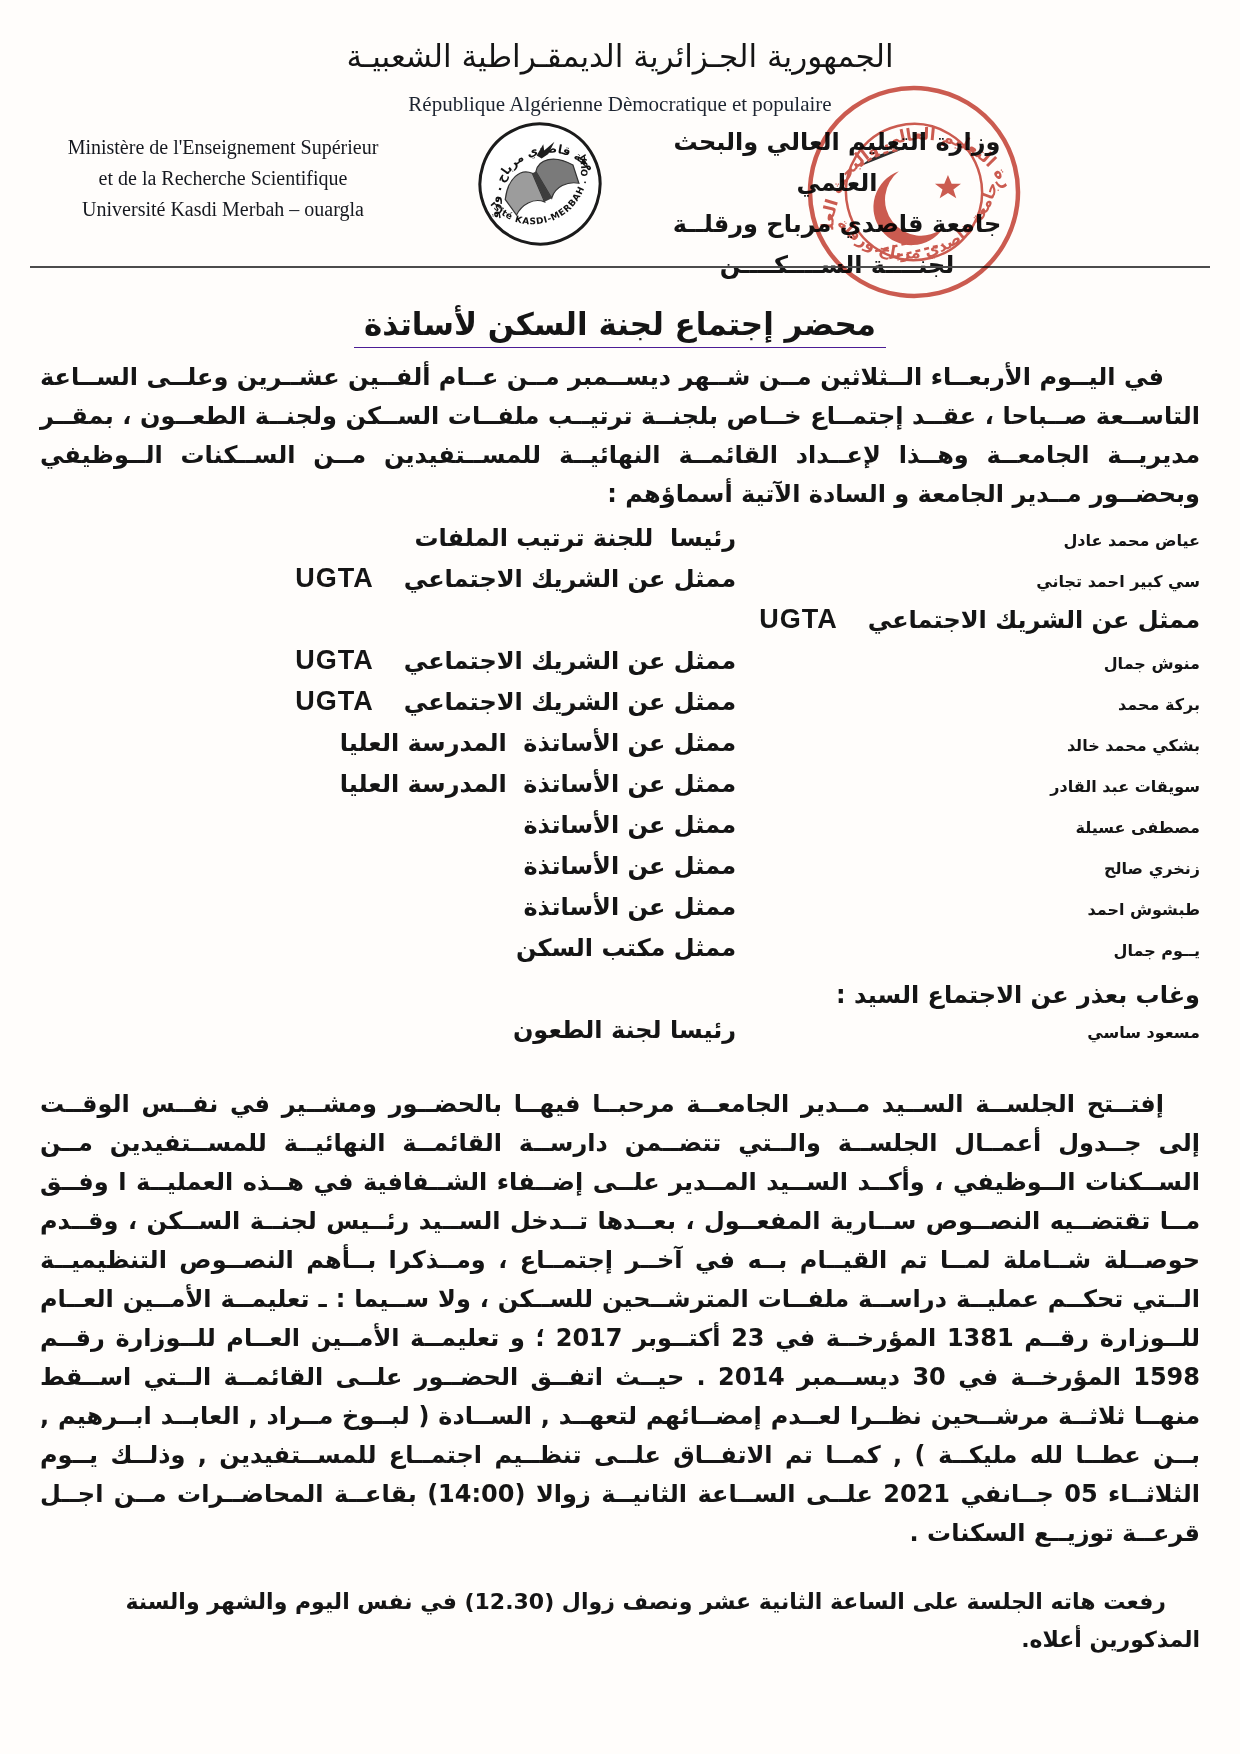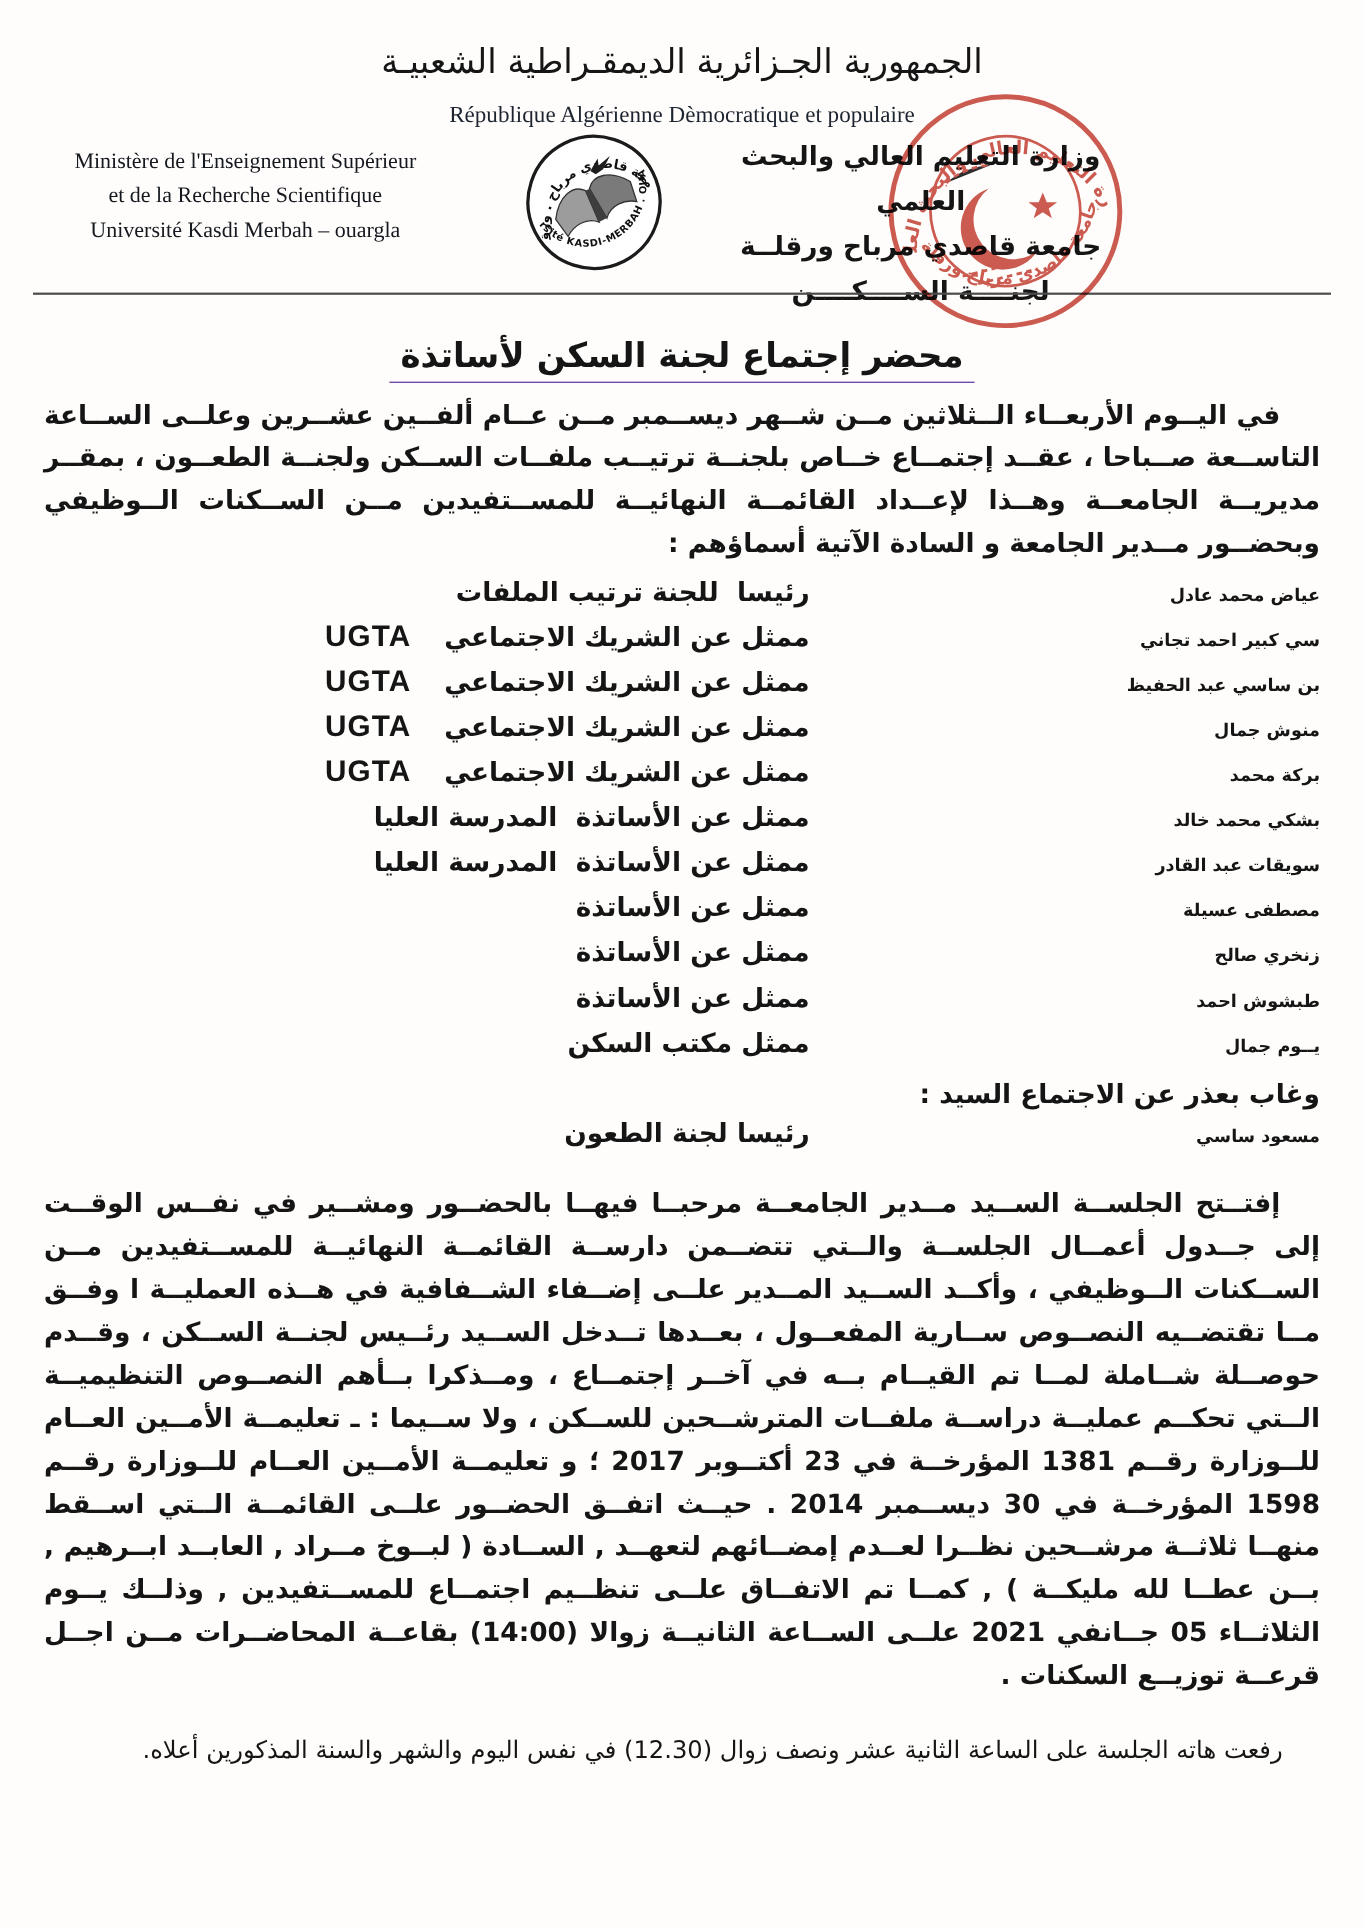--- a/index.html
+++ b/index.html
@@ -30,23 +30,23 @@
     line-height:39px;margin:10px 0 0;}
   .indent{text-indent:36px;}
   
   .attendees{margin-top:8px;}
   .a-row{display:flex;direction:rtl;align-items:baseline;min-height:41px;}
   .a-name{flex:0 0 40%;font-size:16px;font-weight:700;}
   .a-role{flex:1;font-size:24px;font-weight:700;}
   .org{margin-inline-start:30px;font-family:"Liberation Sans",sans-serif;
     font-size:27px;font-weight:600;letter-spacing:1px;}
   .absence{direction:rtl;font-size:24px;font-weight:700;line-height:41px;margin:2px 0 0;}
-  .closing{direction:rtl;font-size:22px;font-weight:400;line-height:38px;
+  .closing{direction:rtl;font-size:22px;font-weight:700;line-height:38px;
     margin:30px 0 0;text-indent:34px;}
-  .p2{margin-top:18px;}
+  .p2{margin-top:28px;}
 </style>
 </head>
 <body>
 
 <div class="page">
 
   <header>
     <div class="republic-ar">الجمهورية الجـزائرية الديمقـراطية الشعبيـة</div>
     <div class="republic-fr">République Algérienne Dèmocratique et populaire</div>
 
@@ -121,21 +121,20 @@
     <div class="attendees">
       <div class="a-row">
         <span class="a-name">عياض محمد عادل</span>
         <span class="a-role"><span>رئيسا &nbsp;للجنة ترتيب الملفات</span><span class="org"></span></span>
       </div>
       <div class="a-row">
         <span class="a-name">سي كبير احمد تجاني</span>
         <span class="a-role"><span>ممثل عن الشريك الاجتماعي</span><span class="org">UGTA</span></span>
       </div>
       <div class="a-row">
-        <span class="a-name">بن ساسي عبد الحفيظ</span>
         <span class="a-role"><span>ممثل عن الشريك الاجتماعي</span><span class="org">UGTA</span></span>
       </div>
       <div class="a-row">
         <span class="a-name">منوش جمال</span>
         <span class="a-role"><span>ممثل عن الشريك الاجتماعي</span><span class="org">UGTA</span></span>
       </div>
       <div class="a-row">
         <span class="a-name">بركة محمد</span>
         <span class="a-role"><span>ممثل عن الشريك الاجتماعي</span><span class="org">UGTA</span></span>
       </div>

